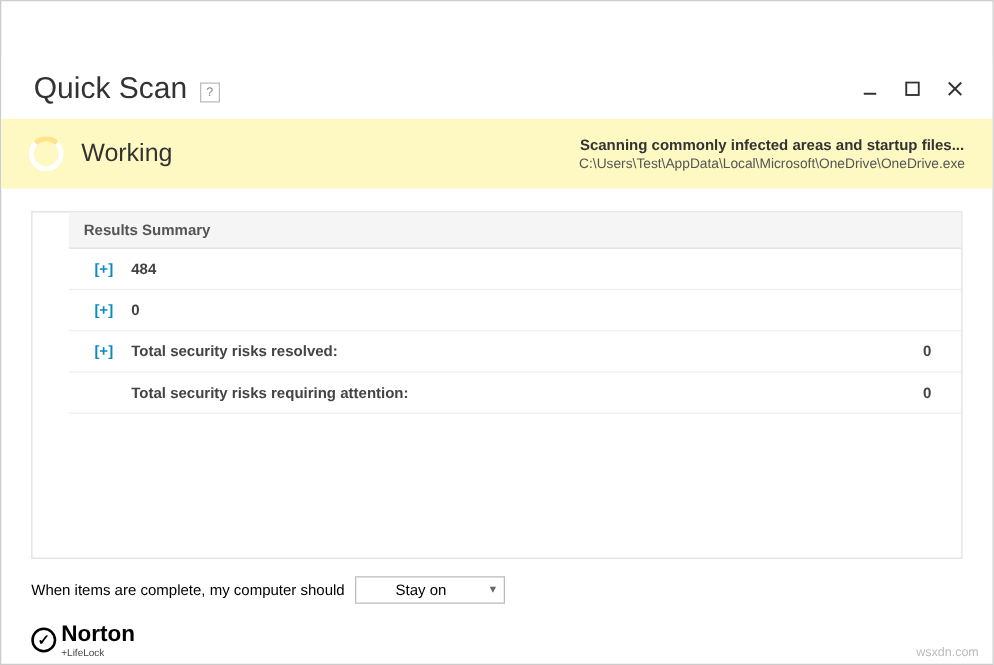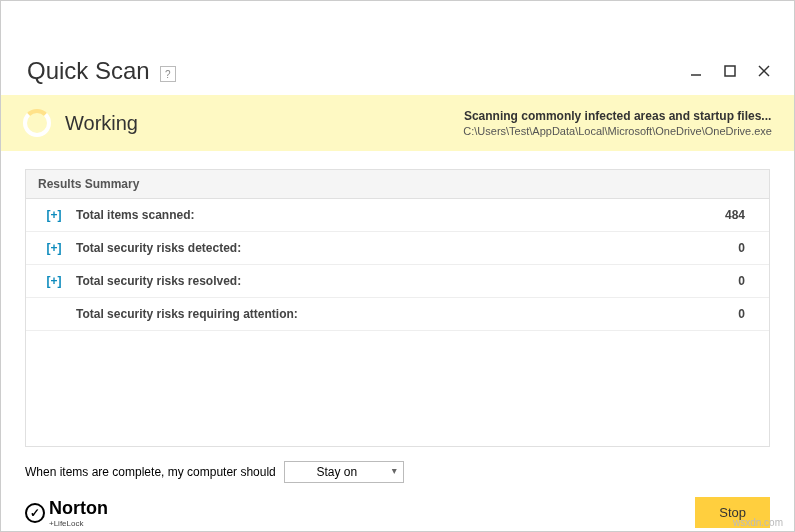--- a/index.html
+++ b/index.html
@@ -77,20 +77,21 @@
   color: #555;
   margin-top: 2px;
 }
 .content {
   padding: 18px 24px 8px 24px;
 }
 .panel {
   border: 1px solid #e0e0e0;
   height: 278px;
   background: #fff;
+  padding-left: 29px;
 }
 .panel-head {
   background: #f5f5f5;
   border-bottom: 1px solid #e0e0e0;
   font-size: 12px;
   font-weight: 700;
   color: #555;
   padding: 7px 12px;
 }
 .row {
@@ -206,26 +207,24 @@
     <div class="status-path">C:\Users\Test\AppData\Local\Microsoft\OneDrive\OneDrive.exe</div>
   </div>
 </div>
 
 <div class="content">
   <div class="panel">
     <div class="panel-head">Results Summary</div>
 
     <div class="row">
       <span class="exp">[+]</span>
-      <span class="row-label">Total items scanned:</span>
       <span class="row-val">484</span>
     </div>
     <div class="row">
       <span class="exp">[+]</span>
-      <span class="row-label">Total security risks detected:</span>
       <span class="row-val">0</span>
     </div>
     <div class="row">
       <span class="exp">[+]</span>
       <span class="row-label">Total security risks resolved:</span>
       <span class="row-val">0</span>
     </div>
     <div class="row">
       <span class="exp-blank"></span>
       <span class="row-label">Total security risks requiring attention:</span>
@@ -243,17 +242,16 @@
 
 <div class="footer">
   <div class="logo">
     <div class="logo-check">✓</div>
     <div>
       <div class="logo-text">Norton</div>
       <div class="logo-sub">+LifeLock</div>
     </div>
   </div>
   <div class="footer-buttons">
-    <button class="btn">Stop</button>
   </div>
 </div>
 
 <div class="watermark">wsxdn.com</div>
 
 </body></html>

